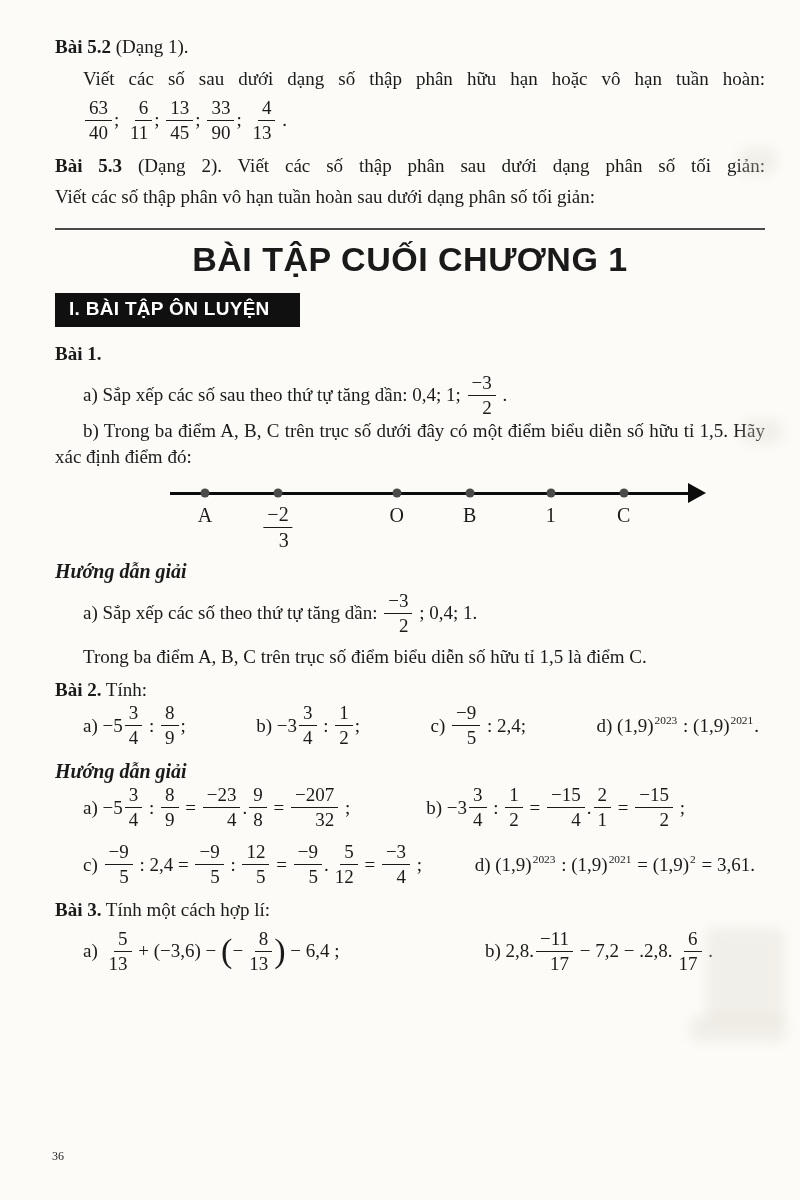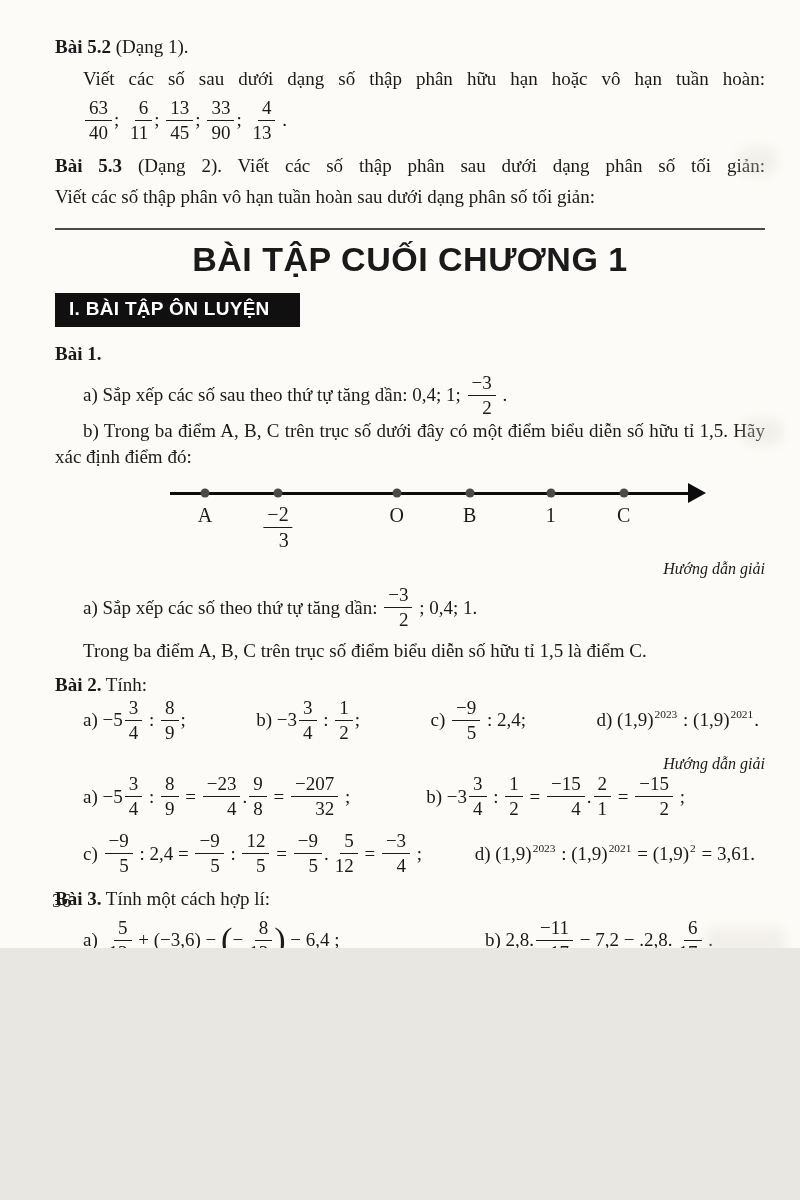--- a/index.html
+++ b/index.html
@@ -1,16 +1,16 @@
 <!DOCTYPE html>
 <html><head>
 <meta charset="utf-8">
 <style>
   html,body{margin:0;padding:0;background:#e9e7e2;}
-  .page{position:relative;width:800px;height:948px;background:#fcfbf7;overflow:hidden;
+  .page{position:relative;width:800px;height:1200px;background:#fcfbf7;overflow:hidden;
         font-family:"Liberation Serif",serif;font-size:19px;color:#1a1a1a;}
   .content{position:relative;padding:34px 35px 0 55px;}
   p{margin:0;line-height:1.36;}
   b{font-weight:bold;}
   .mt{white-space:pre;}
   .jl{text-align:justify;text-align-last:justify;}
   .just{text-align:justify;}
   .ind{text-indent:28px;}
   .pind{padding-left:28px;}
   .mrow{display:flex;align-items:center;}
@@ -27,29 +27,29 @@
   .prS2{padding:0 10px 0 28px;}
   .prB3{padding:0 52px 0 28px;}
   .mt4{margin-top:0;}.mt6{margin-top:6px;}.mt8{margin-top:8px;}.mt10{margin-top:10px;}
   .mt12{margin-top:12px;}.mt14{margin-top:14px;}
   .divider{border:0;border-top:2px solid #4a4a4a;margin:18px 0 0;}
   .chapter-title{font-family:"Liberation Sans",sans-serif;font-weight:bold;font-size:34px;
                  text-align:center;margin:10px 0 0;letter-spacing:.5px;}
   .section-box{display:inline-block;background:#101010;color:#fff;margin-top:14px;
                font-family:"Liberation Sans",sans-serif;font-weight:bold;font-size:19px;
                padding:5px 30px 7px 14px;letter-spacing:.3px;}
-  .sol-head{text-align:right;font-weight:normal;font-style:italic;font-size:16px;}
+  .sol-head{text-align:left;font-weight:bold;font-style:italic;font-size:20px;}
   .nl{position:relative;height:80px;margin:8px 0 0 115px;width:540px;}
   .nl-axis{position:absolute;left:0;top:14px;width:524px;border-top:3px solid #0c0c0c;}
   .nl-arrow{position:absolute;left:518px;top:15.5px;transform:translateY(-50%);width:0;height:0;
             border-left:18px solid #0c0c0c;border-top:10px solid transparent;border-bottom:10px solid transparent;}
   .nl-dot{position:absolute;top:15px;width:9px;height:9px;border-radius:50%;background:#4a4a4a;
           transform:translate(-50%,-50%);}
   .nl-label{position:absolute;top:26px;transform:translateX(-50%);font-size:20px;display:inline-flex;}
-  .pageno{position:absolute;left:52px;bottom:36px;font-size:19px;}
+  .pageno{position:absolute;left:52px;bottom:36px;font-size:12px;}
   .ghost{position:absolute;background:#dcd8cd;opacity:.33;filter:blur(6px);border-radius:8px;pointer-events:none;}
 </style>
 </head>
 <body>
 
 <div class="page">
   <div class="content">
 
     <p><b>Bài 5.2</b><span> (Dạng 1).</span></p>
     <p class="jl ind mt6">Viết các số sau dưới dạng số thập phân hữu hạn hoặc vô hạn tuần hoàn:</p>

